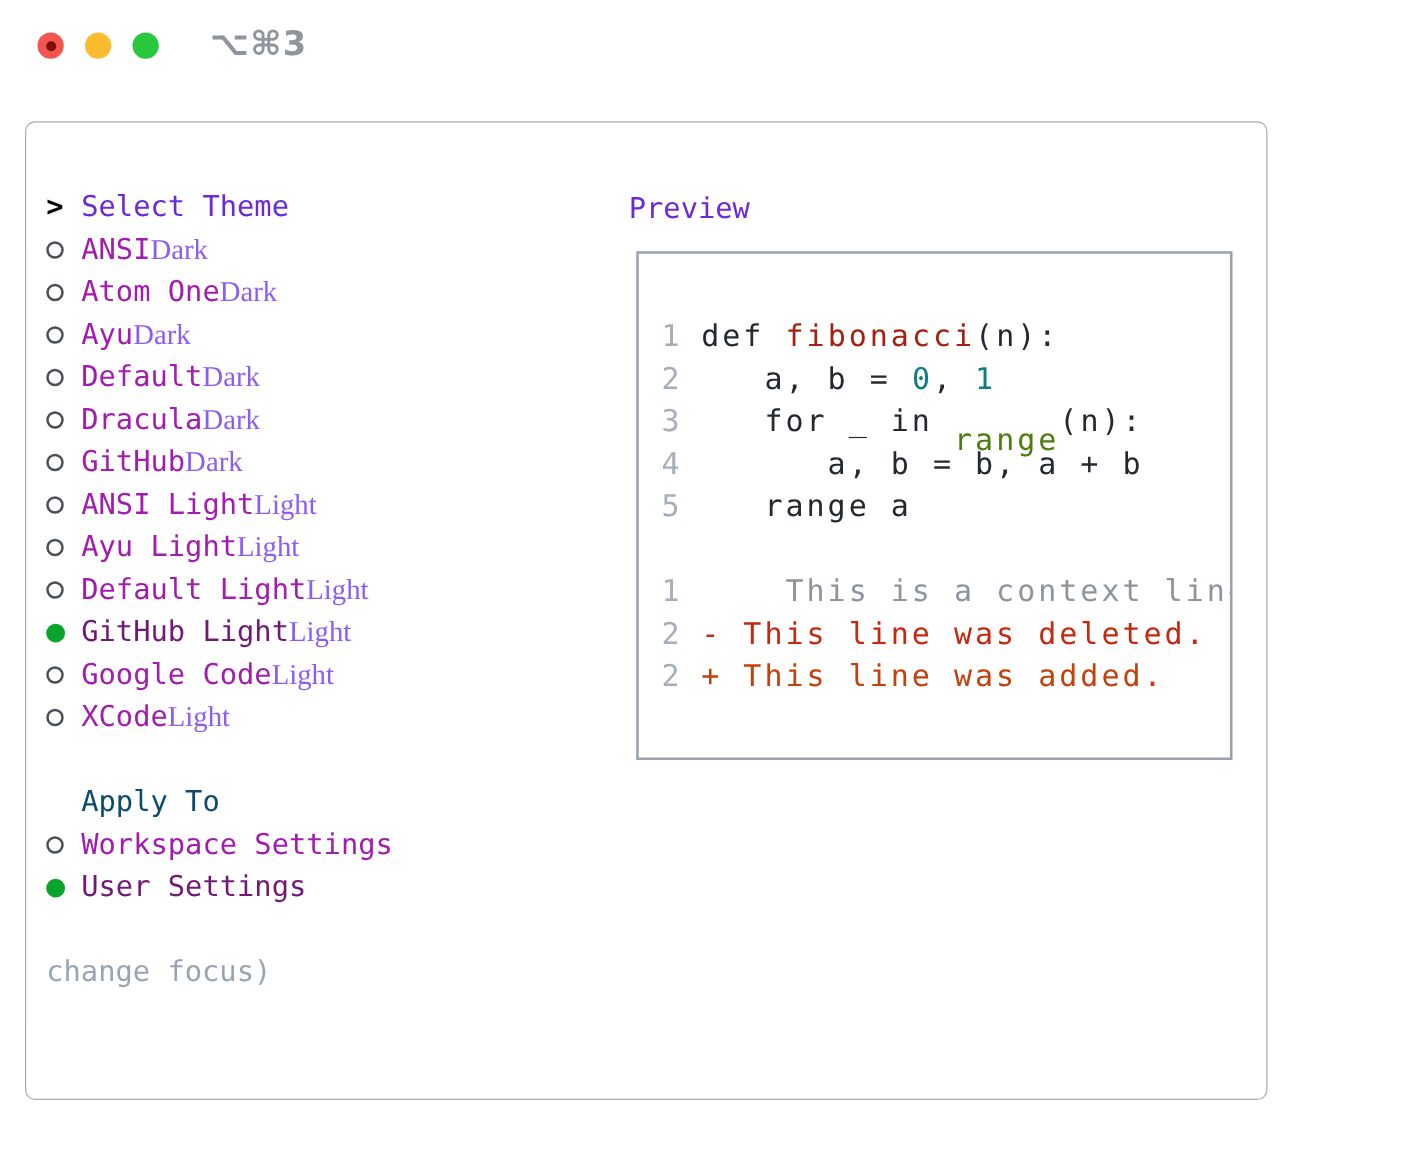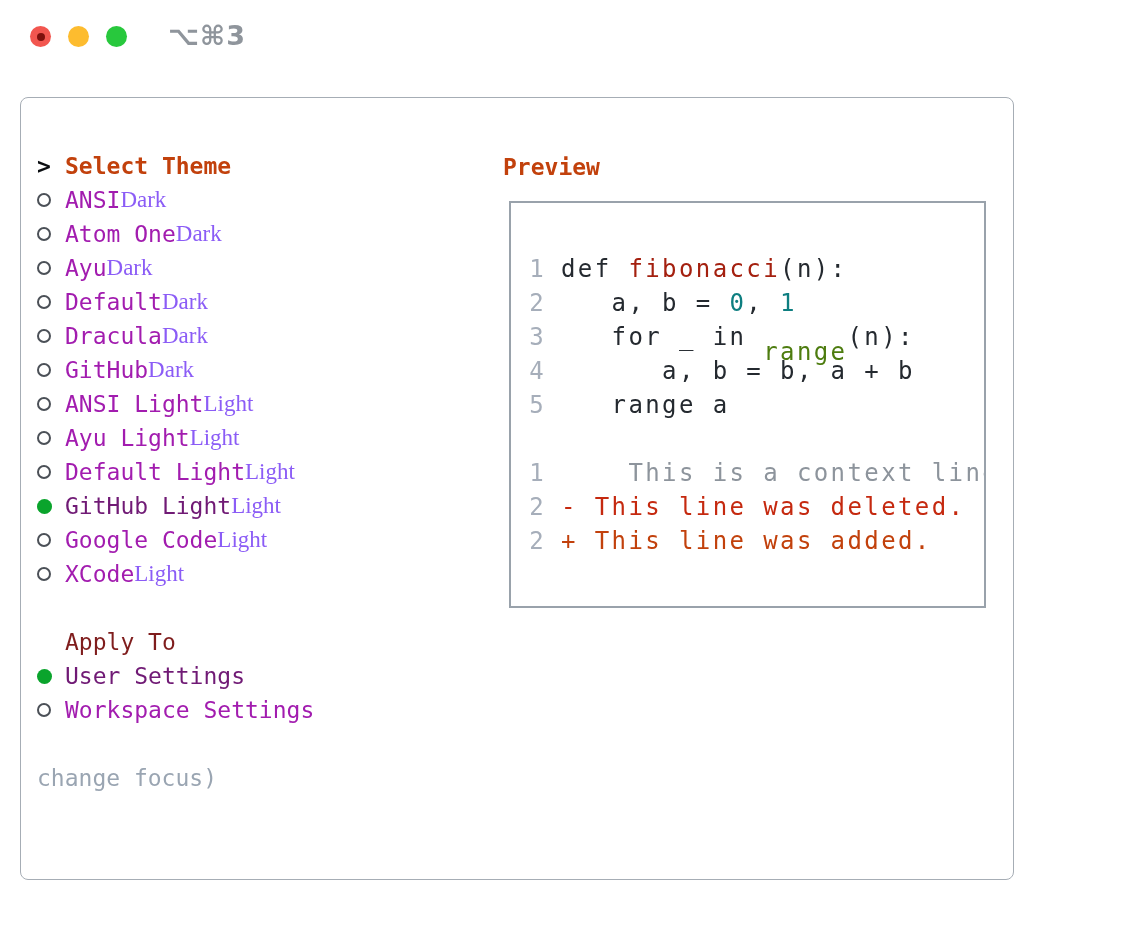--- a/index.html
+++ b/index.html
@@ -17,22 +17,22 @@
              font-size:27px;font-weight:bold;color:#8f959c;letter-spacing:1px;}
 
   
   .panel{position:absolute;left:20px;top:97px;width:994px;height:783px;box-sizing:border-box;
          border:1.5px solid #a6adb5;border-radius:8px;background:#ffffff;}
 
   
   .row{display:flex;align-items:center;height:34px;font-size:23px;color:#343a41;white-space:pre;}
   .marker{flex:0 0 28px;width:28px;display:flex;align-items:center;}
   .cursor{font-weight:bold;color:#0b0e11;}
-  .hdr{font-weight:bold;color:#c2410c;}
-  .subhdr{color:#7f1d1d;}
+  .hdr{font-weight:normal;color:#6d28d9;}
+  .subhdr{color:#0c4a6e;}
   .circle{width:14px;height:14px;box-sizing:border-box;border:2px solid #4b5057;border-radius:50%;}
   .circle.sel{width:15px;height:15px;border:none;background:#0aa42c;}
   .item-name{color:#a21caf;}
   .item-name.sel{color:#701a75;}
   .tag{color:#8b5cf6;font-family:Liberation Serif, serif;}
   .hint{color:#9aa5b2;}
 
   .left-col{position:absolute;left:16px;top:51px;}
 
   
@@ -83,22 +83,22 @@
           <div class="row"><span class="marker"><span class="circle sel"></span></span><span class="item-name sel">GitHub Light</span> <span class="tag">Light</span></div>
           <div class="row"><span class="marker"><span class="circle"></span></span><span class="item-name">Google Code</span> <span class="tag">Light</span></div>
           <div class="row"><span class="marker"><span class="circle"></span></span><span class="item-name">XCode</span> <span class="tag">Light</span></div>
         </div>
       <div class="row"></div>
       <div class="row">
         <span class="marker"></span>
         <span class="subhdr">Apply To</span>
       </div>
       <div id="apply-list">
+          <div class="row"><span class="marker"><span class="circle"></span></span><span class="item-name">Workspace Settings</span></div>
           <div class="row"><span class="marker"><span class="circle sel"></span></span><span class="item-name sel">User Settings</span></div>
-          <div class="row"><span class="marker"><span class="circle"></span></span><span class="item-name">Workspace Settings</span></div>
         </div>
       <div class="row"></div>
       <div id="hint">
           <div class="row hint">change focus)</div>
         </div>
     </div>
 
     <div class="row preview-hdr-row">
       <span class="hdr">Preview</span>
     </div>

